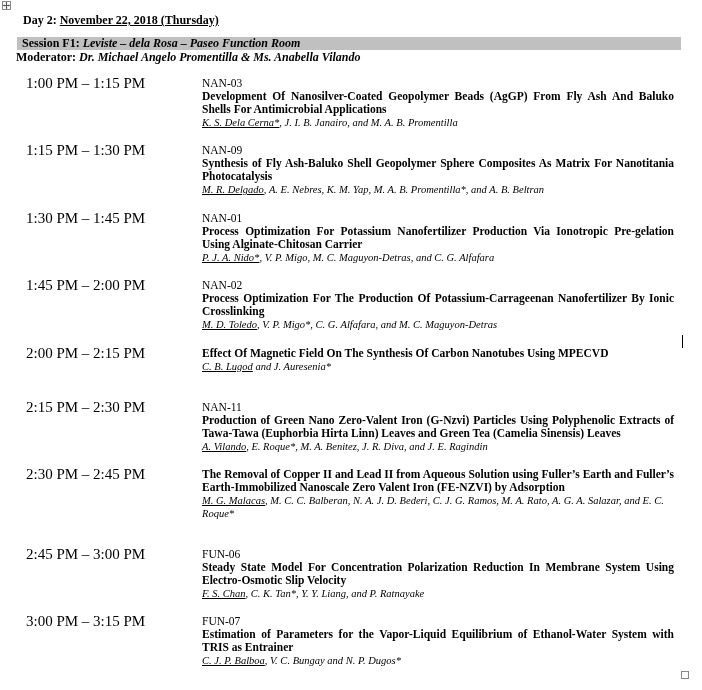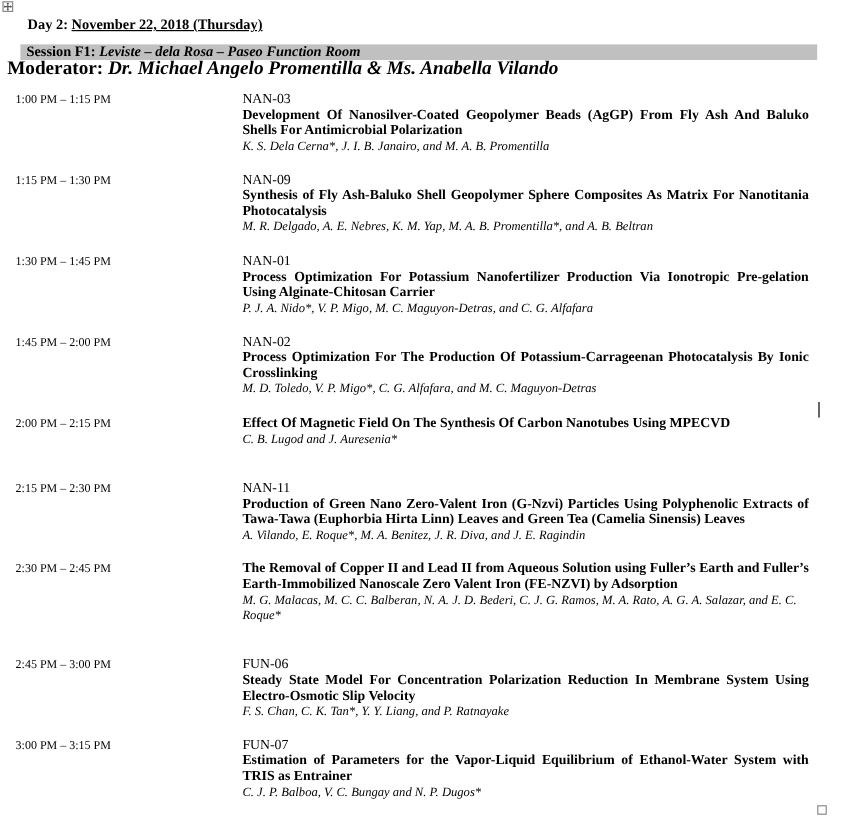--- a/index.html
+++ b/index.html
@@ -13,29 +13,29 @@
     border: 1px solid #888; background: #fff; box-sizing: border-box;
   }
   .move-handle svg { display: block; }
   .day-line { position: absolute; left: 23px; top: 14px; font-weight: bold; font-size: 12px; }
   .day-line .date { text-decoration: underline; }
   .session-band {
     position: absolute; left: 17px; top: 37px; width: 664px; height: 13px;
     background: #c0c0c0;
   }
   .session-line { position: absolute; left: 22px; top: 37px; font-weight: bold; font-size: 12px; }
-  .moderator-line { position: absolute; left: 6px; top: 51px; font-weight: bold; font-size: 16px; }
+  .moderator-line { position: absolute; left: 16px; top: 51px; font-weight: bold; font-size: 12px; }
   .it { font-style: italic; margin-top: 48px; }
   .entry { position: absolute; left: 0; width: 702px; }
-  .time { position: absolute; left: 13px; top: 0; font-size: 10px; }
+  .time { position: absolute; left: 26px; top: 0; font-size: 15px; }
   .content { position: absolute; left: 202px; top: 0; width: 472px; }
   .code { font-size: 11.5px; }
   .title { font-weight: bold; font-size: 11.5px; text-align: justify; text-align-last: left; }
   .authors { font-style: italic; font-size: 10.5px; }
-  .authors .presenter { }
+  .authors .presenter { text-decoration: underline; }
   .text-cursor {
     position: absolute; left: 682px; top: 335px; width: 1px; height: 13px; background: #000;
   }
   .end-marker {
     position: absolute; left: 681px; top: 671px; width: 8px; height: 8px;
     border: 1px solid #8a8a8a; box-sizing: border-box; background: #fff;
   }
 </style>
 </head>
 <body>
@@ -56,21 +56,21 @@
   <span>Session F1: </span><span class="it">Leviste – dela Rosa – Paseo Function Room</span>
 </div>
 <div class="moderator-line">
   <span>Moderator: </span><span class="it">Dr. Michael Angelo Promentilla &amp; Ms. Anabella Vilando</span>
 </div>
 
 <div class="entry" style="top:77px">
   <div class="time">1:00 PM – 1:15 PM</div>
   <div class="content">
     <div class="code">NAN-03</div>
-    <div class="title">Development Of Nanosilver-Coated Geopolymer Beads (AgGP) From Fly Ash And Baluko Shells For Antimicrobial Polarization</div>
+    <div class="title">Development Of Nanosilver-Coated Geopolymer Beads (AgGP) From Fly Ash And Baluko Shells For Antimicrobial Applications</div>
     <div class="authors"><span class="presenter">K. S. Dela Cerna*</span><span>, J. I. B. Janairo, and M. A. B. Promentilla</span></div>
   </div>
 </div>
 
 <div class="entry" style="top:144px">
   <div class="time">1:15 PM – 1:30 PM</div>
   <div class="content">
     <div class="code">NAN-09</div>
     <div class="title">Synthesis of Fly Ash-Baluko Shell Geopolymer Sphere Composites As Matrix For Nanotitania Photocatalysis</div>
     <div class="authors"><span class="presenter">M. R. Delgado</span><span>, A. E. Nebres, K. M. Yap, M. A. B. Promentilla*, and A. B. Beltran</span></div>
@@ -83,21 +83,21 @@
     <div class="code">NAN-01</div>
     <div class="title">Process Optimization For Potassium Nanofertilizer Production Via Ionotropic Pre-gelation Using Alginate-Chitosan Carrier</div>
     <div class="authors"><span class="presenter">P. J. A. Nido*</span><span>, V. P. Migo, M. C. Maguyon-Detras, and C. G. Alfafara</span></div>
   </div>
 </div>
 
 <div class="entry" style="top:279px">
   <div class="time">1:45 PM – 2:00 PM</div>
   <div class="content">
     <div class="code">NAN-02</div>
-    <div class="title">Process Optimization For The Production Of Potassium-Carrageenan Photocatalysis By Ionic Crosslinking</div>
+    <div class="title">Process Optimization For The Production Of Potassium-Carrageenan Nanofertilizer By Ionic Crosslinking</div>
     <div class="authors"><span class="presenter">M. D. Toledo</span><span>, V. P. Migo*, C. G. Alfafara, and M. C. Maguyon-Detras</span></div>
   </div>
 </div>
 
 <div class="entry" style="top:347px">
   <div class="time">2:00 PM – 2:15 PM</div>
   <div class="content">
     <div class="title">Effect Of Magnetic Field On The Synthesis Of Carbon Nanotubes Using MPECVD</div>
     <div class="authors"><span class="presenter">C. B. Lugod</span><span> and J. Auresenia*</span></div>
   </div>

